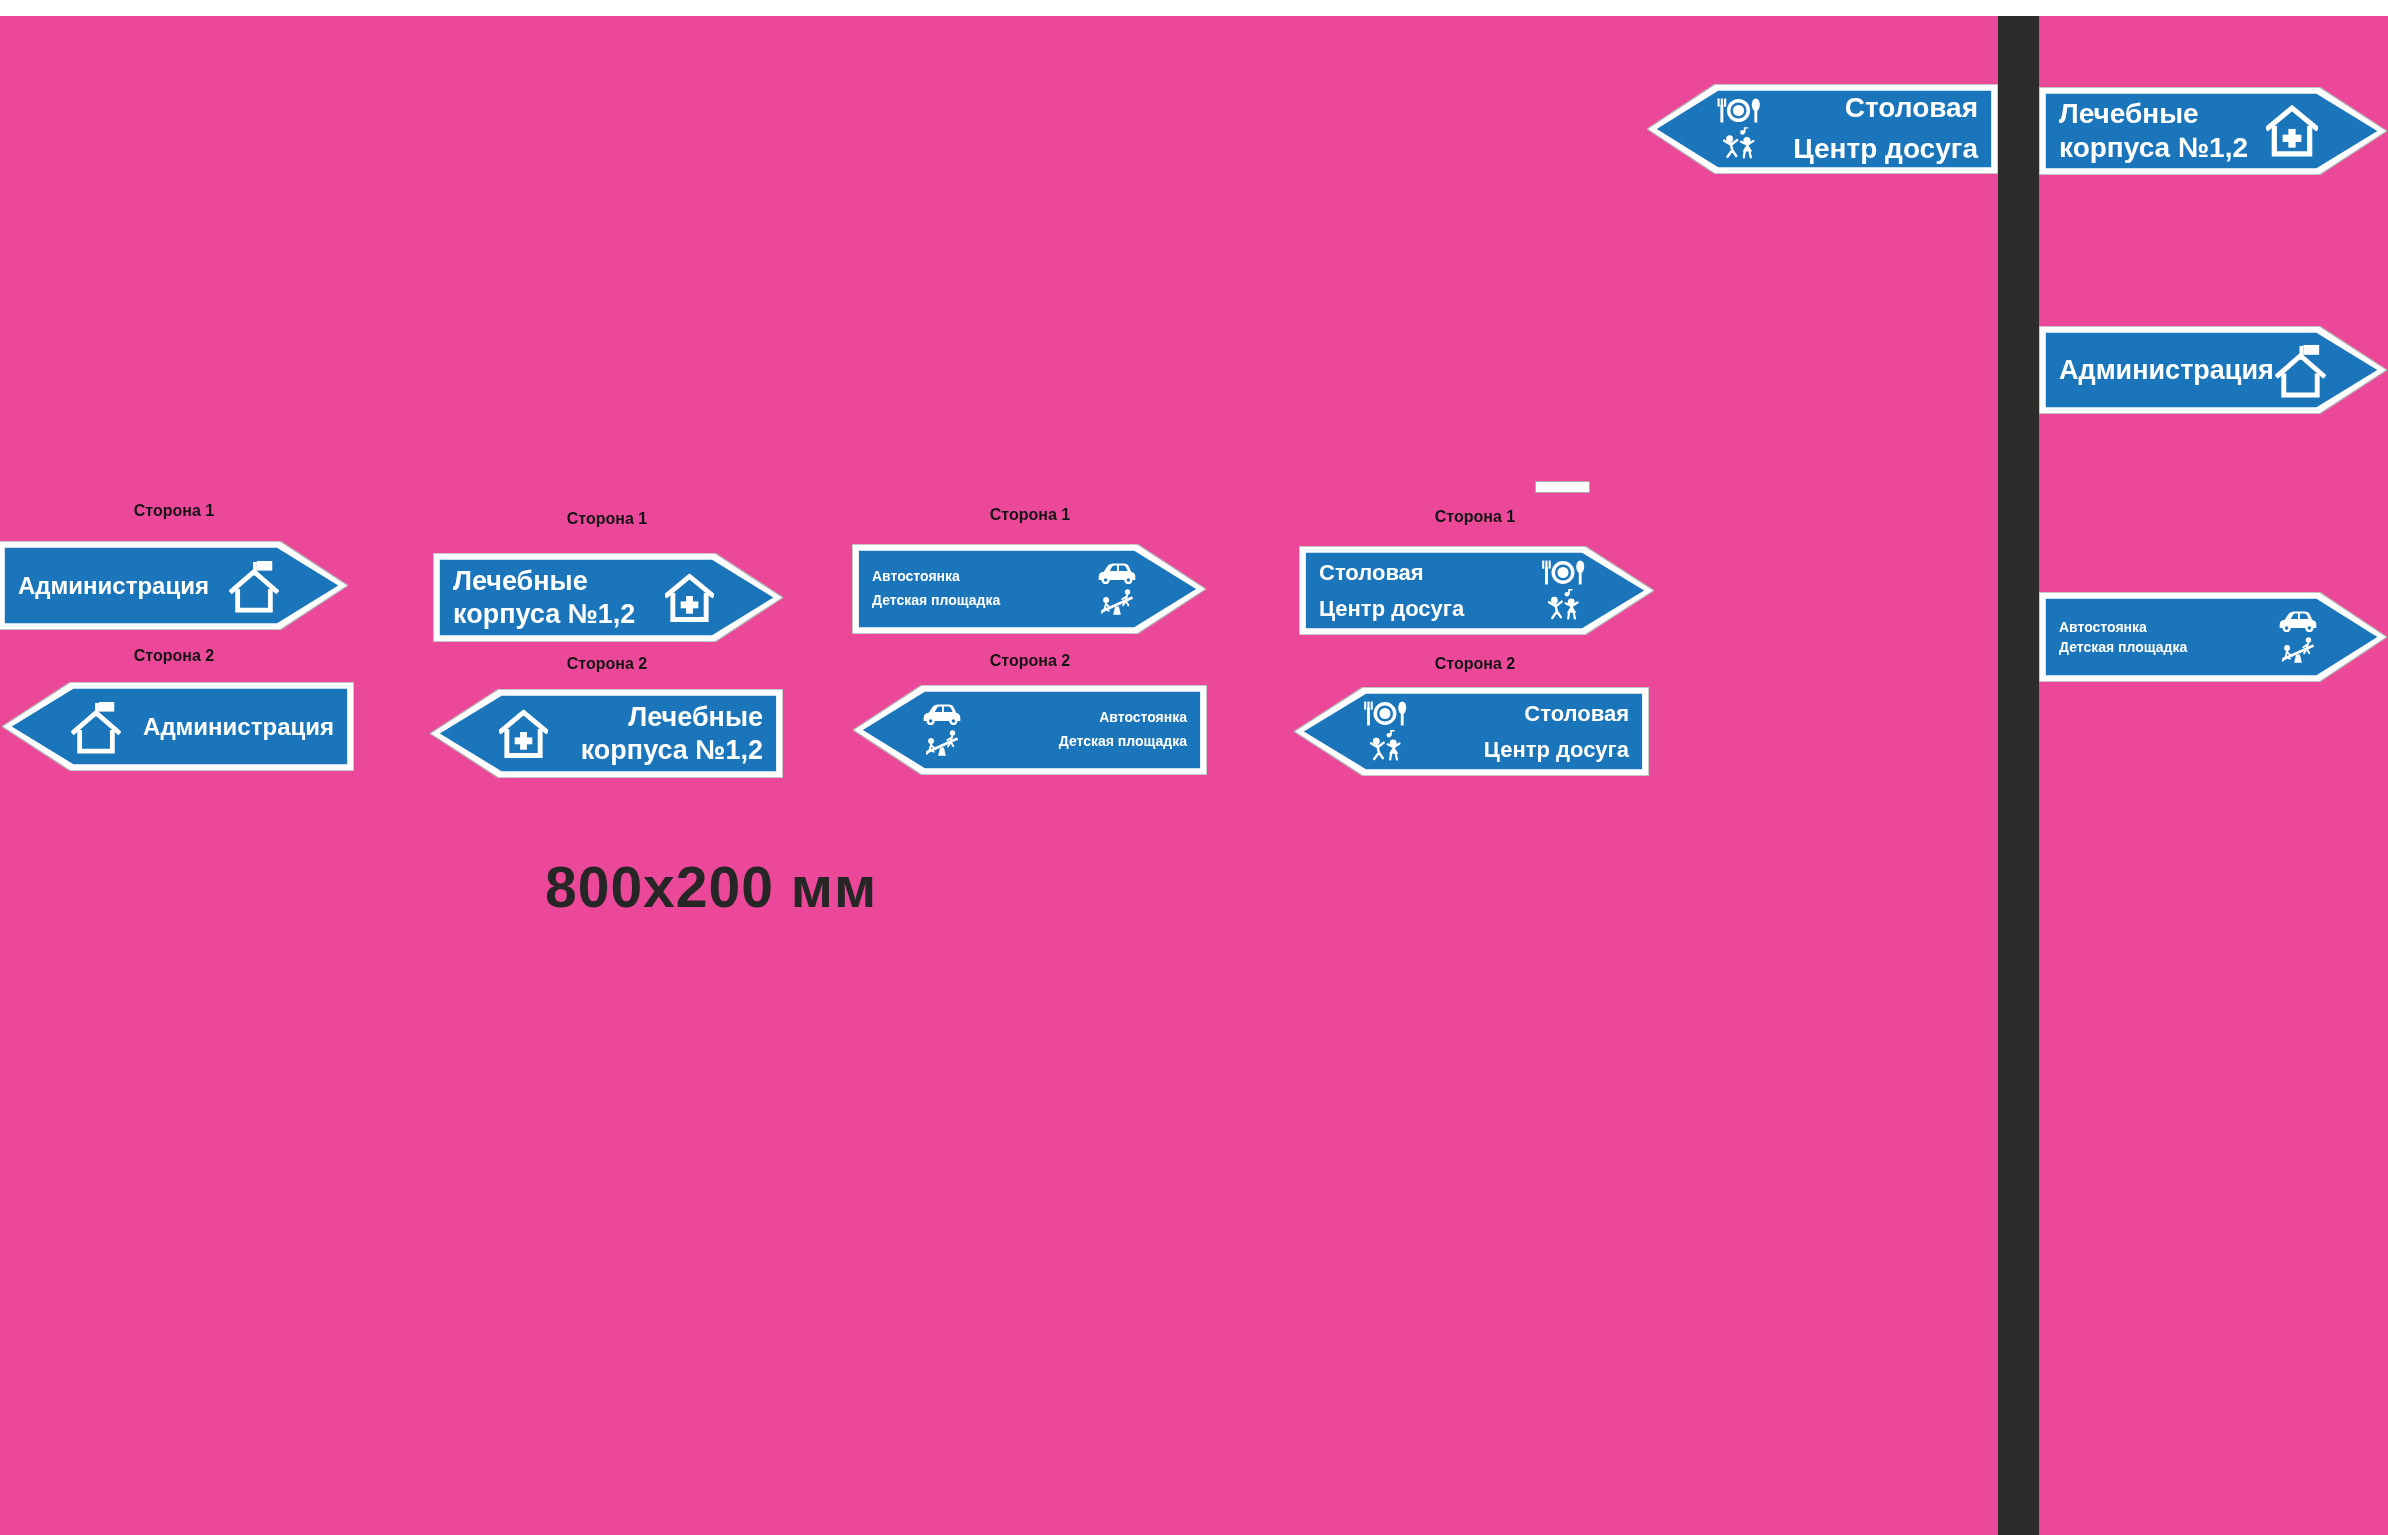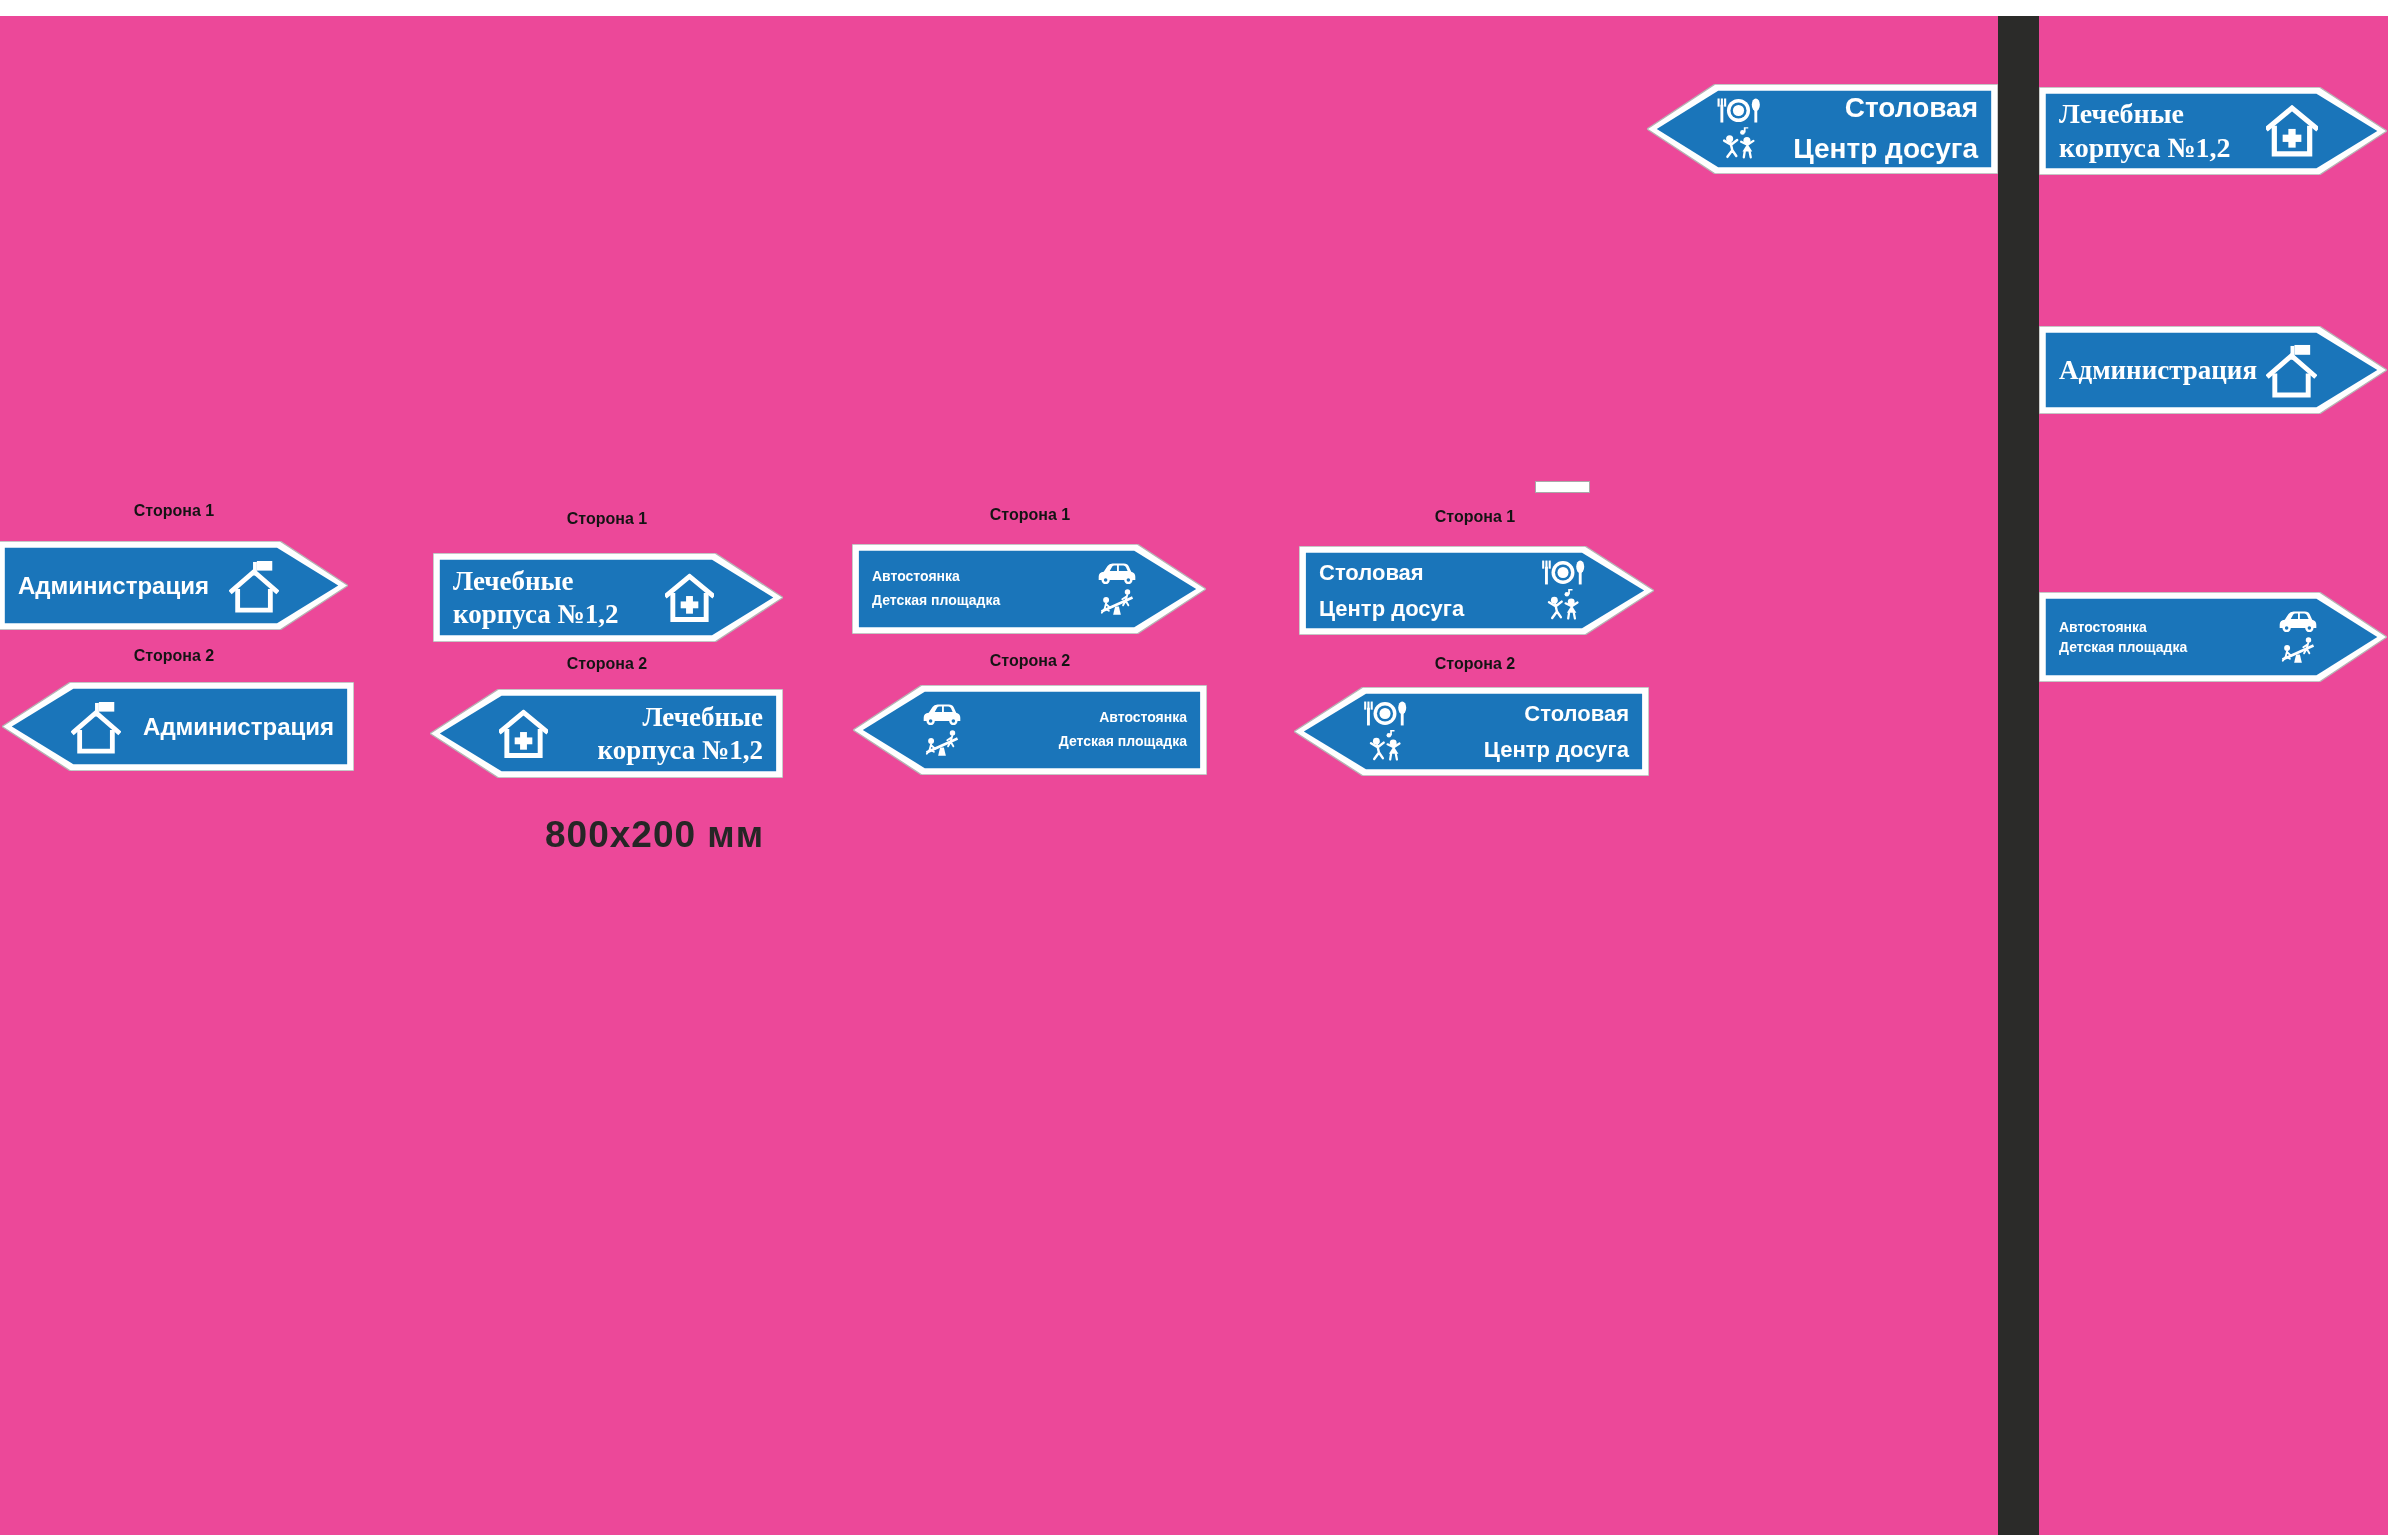--- a/index.html
+++ b/index.html
@@ -19,28 +19,28 @@
            color:#ffffff;font-weight:bold;}
   .sign.right .content{padding:0 62px 0 13px;}
   .sign.left  .content{padding:0 13px 0 62px;}
   .lines{display:flex;flex-direction:column;justify-content:center;}
   .sign.left .lines{text-align:right;}
   .icons{display:flex;flex-direction:column;align-items:center;justify-content:center;gap:4px;}
   .ic{display:block;}
 
   .fs21{font-size:14px;} .fs22{font-size:22px;} .fs24{font-size:24px;}
   .fs27{font-size:27px;} .fs28{font-size:28px;}
-  .lh12{line-height:1.22;font-family:Liberation Serif, serif;} .lh14{line-height:1.45;} .lh16{line-height:1.6;} .lh17{line-height:1.7;}
+  .lh12{line-height:1.22;} .lh14{line-height:1.45;} .lh16{line-height:1.6;} .lh17{line-height:1.7;}
 
   
   .side-label{position:absolute;width:348px;text-align:center;color:#141414;
               font-weight:bold;font-size:16px;}
 
   
-  .dim-label{position:absolute;left:545px;top:798px;font-weight:bold;font-size:37px;color:#262626;letter-spacing:1px;}
+  .dim-label{position:absolute;left:545px;top:838px;font-weight:bold;font-size:57px;color:#262626;letter-spacing:1px;}
 
   
   .mini-rect{position:absolute;left:1535px;top:465px;width:53px;height:10px;background:#ffffff;border:1px solid #a9a9a9;}
 
   .symbols{position:absolute;width:0;height:0;overflow:hidden;}
 </style>
 </head>
 <body>
 
 <div class="canvas">

